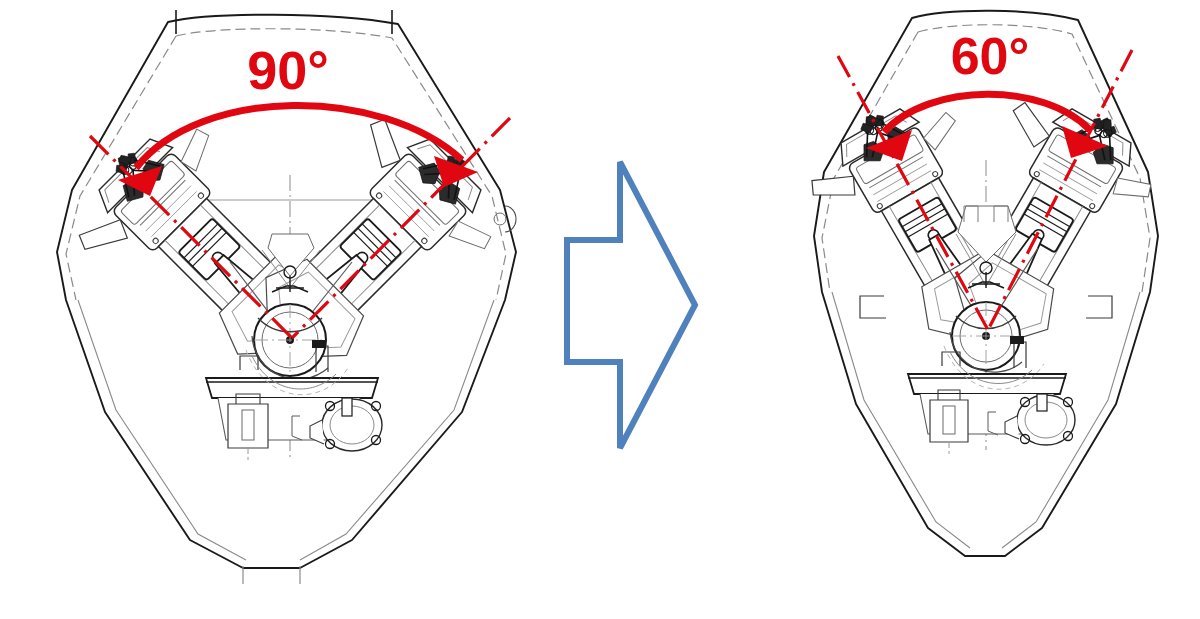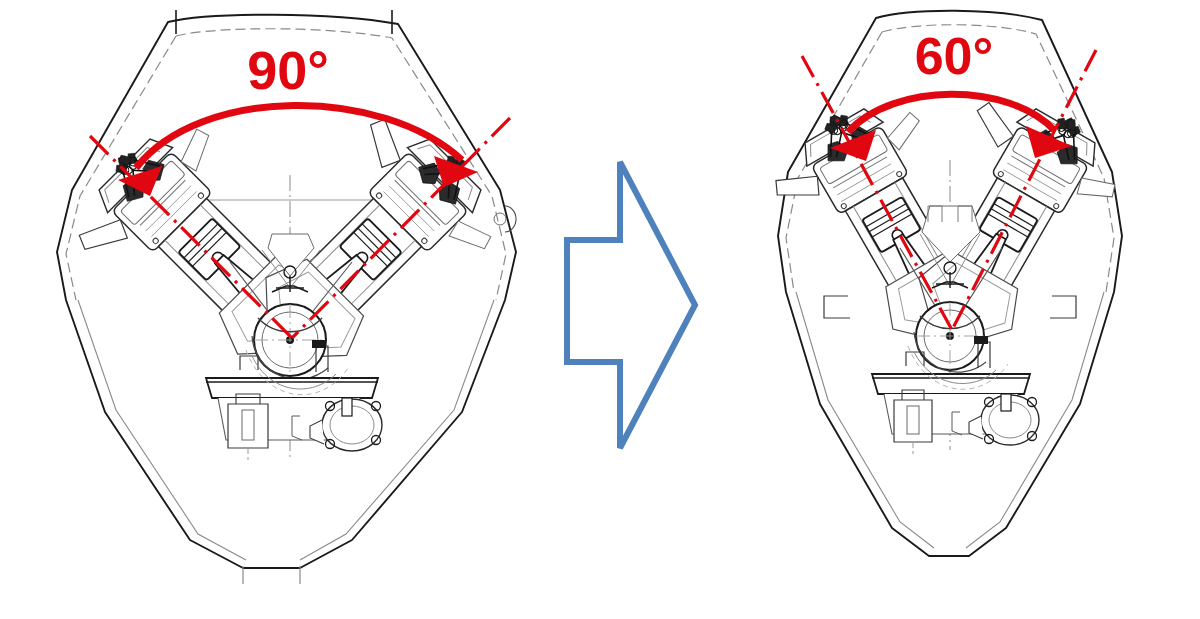--- a/index.html
+++ b/index.html
@@ -21,21 +21,21 @@
     height: 619px;
     background: #ffffff;
     padding-left: 20px;
   }
   .panel {
     position: absolute;
     top: 0;
     height: 619px;
   }
   #panel-left  { left: 0px;   width: 560px; }
-  #panel-right { left: 724px; width: 440px; }
+  #panel-right { left: 760px; width: 440px; }
   #panel-arrow { position: absolute; left: 545px; top: 150px; width: 190px; height: 310px; }
 
   svg { display: block; overflow: visible; }
 
   .angle-label {
     font-weight: bold;
     fill: #e00711;
     font-family: "Liberation Sans", sans-serif;
     text-anchor: middle;
     dominant-baseline: middle;

